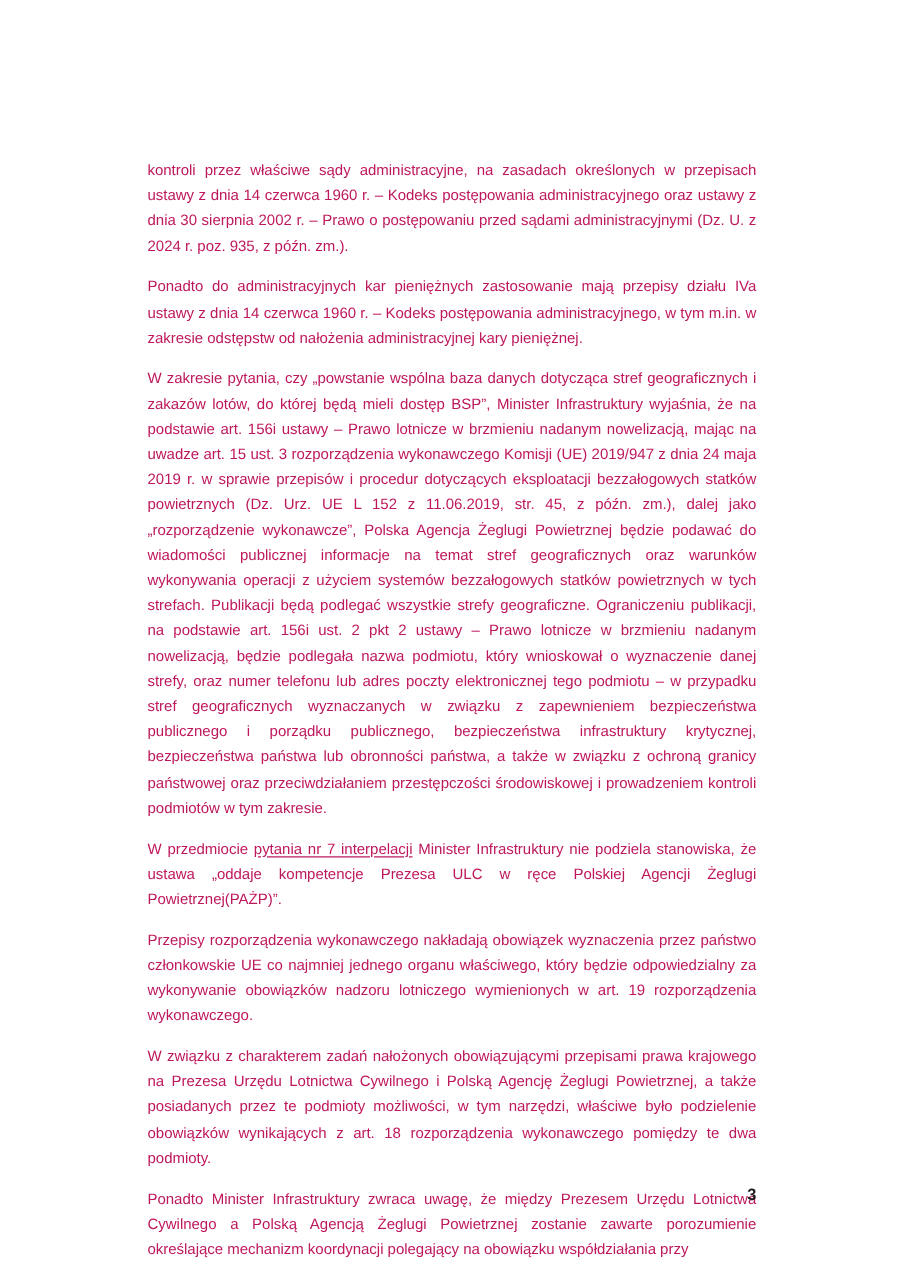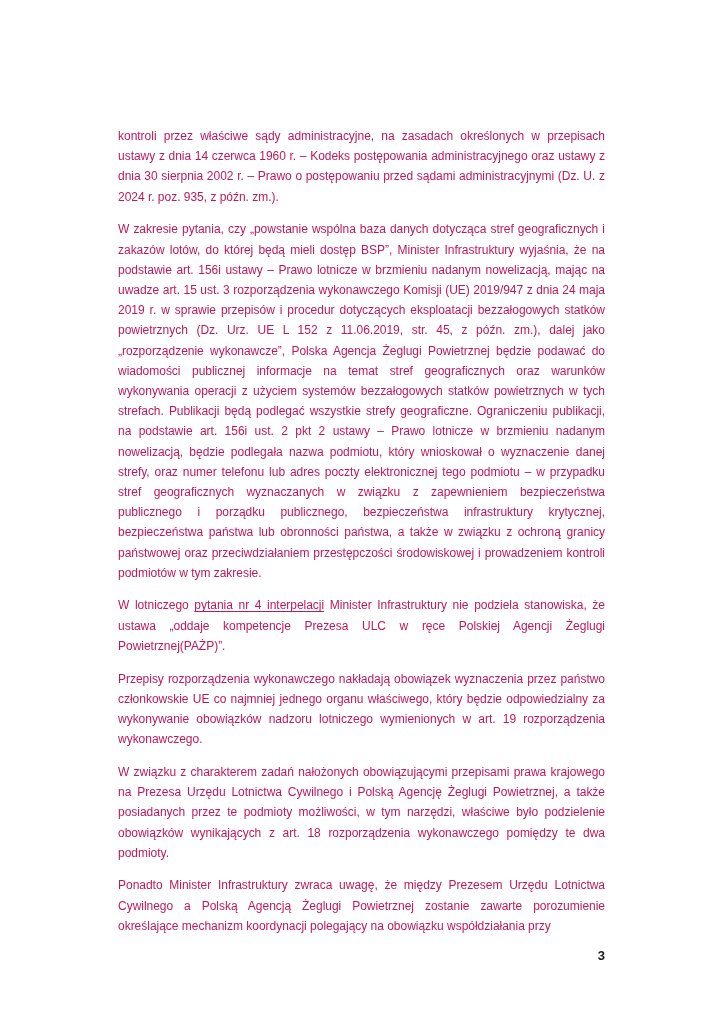--- a/index.html
+++ b/index.html
@@ -59,22 +59,23 @@
     color: #1a1a1a;
   }
 </style>
 </head>
 <body>
 
 <div class="page">
 
   <div class="content">
       <p class="para"><span>kontroli przez właściwe sądy administracyjne, na zasadach określonych w przepisach ustawy z dnia 14 czerwca 1960 r. – Kodeks postępowania administracyjnego oraz ustawy z dnia 30 sierpnia 2002 r. – Prawo o postępowaniu przed sądami administracyjnymi (Dz. U. z 2024 r. poz. 935, z późn. zm.).</span></p>
+      <p class="para"><span>Ponadto do administracyjnych kar pieniężnych zastosowanie mają przepisy działu IVa ustawy z dnia 14 czerwca 1960 r. – Kodeks postępowania administracyjnego, w tym m.in. w zakresie odstępstw od nałożenia administracyjnej kary pieniężnej.</span></p>
       <p class="para"><span>W zakresie pytania, czy </span><span class="it">„powstanie wspólna baza danych dotycząca stref geograficznych i zakazów lotów, do której będą mieli dostęp BSP”</span><span>, Minister Infrastruktury wyjaśnia, że na podstawie art. 156i ustawy – Prawo lotnicze w brzmieniu nadanym nowelizacją, mając na uwadze art. 15 ust. 3 rozporządzenia wykonawczego Komisji (UE) 2019/947 z dnia 24 maja 2019 r. w sprawie przepisów i procedur dotyczących eksploatacji bezzałogowych statków powietrznych (Dz. Urz. UE L 152 z 11.06.2019, str. 45, z późn. zm.), dalej jako „rozporządzenie wykonawcze”, Polska Agencja Żeglugi Powietrznej będzie podawać do wiadomości publicznej informacje na temat stref geograficznych oraz warunków wykonywania operacji z użyciem systemów bezzałogowych statków powietrznych w tych strefach. Publikacji będą podlegać wszystkie strefy geograficzne. Ograniczeniu publikacji, na podstawie art. 156i ust. 2 pkt 2 ustawy – Prawo lotnicze w brzmieniu nadanym nowelizacją, będzie podlegała nazwa podmiotu, który wnioskował o wyznaczenie danej strefy, oraz numer telefonu lub adres poczty elektronicznej tego podmiotu – w przypadku stref geograficznych wyznaczanych w związku z zapewnieniem bezpieczeństwa publicznego i porządku publicznego, bezpieczeństwa infrastruktury krytycznej, bezpieczeństwa państwa lub obronności państwa, a także w związku z ochroną granicy państwowej oraz przeciwdziałaniem przestępczości środowiskowej i prowadzeniem kontroli podmiotów w tym zakresie.</span></p>
-      <p class="para"><span>W lotniczego </span><span class="un">pytania nr 4 interpelacji</span><span> Minister Infrastruktury nie podziela stanowiska, że ustawa </span><span class="it">„oddaje kompetencje Prezesa ULC w ręce Polskiej Agencji Żeglugi Powietrznej(PAŻP)”</span><span>.</span></p>
+      <p class="para"><span>W przedmiocie </span><span class="un">pytania nr 7 interpelacji</span><span> Minister Infrastruktury nie podziela stanowiska, że ustawa </span><span class="it">„oddaje kompetencje Prezesa ULC w ręce Polskiej Agencji Żeglugi Powietrznej(PAŻP)”</span><span>.</span></p>
       <p class="para"><span>Przepisy rozporządzenia wykonawczego nakładają obowiązek wyznaczenia przez państwo członkowskie UE co najmniej jednego organu właściwego, który będzie odpowiedzialny za wykonywanie obowiązków nadzoru lotniczego wymienionych w art. 19 rozporządzenia wykonawczego.</span></p>
       <p class="para"><span>W związku z charakterem zadań nałożonych obowiązującymi przepisami prawa krajowego na Prezesa Urzędu Lotnictwa Cywilnego i Polską Agencję Żeglugi Powietrznej, a także posiadanych przez te podmioty możliwości, w tym narzędzi, właściwe było podzielenie obowiązków wynikających z art. 18 rozporządzenia wykonawczego pomiędzy te dwa podmioty.</span></p>
       <p class="para"><span>Ponadto Minister Infrastruktury zwraca uwagę, że między Prezesem Urzędu Lotnictwa Cywilnego a Polską Agencją Żeglugi Powietrznej zostanie zawarte porozumienie określające mechanizm koordynacji polegający na obowiązku współdziałania przy</span></p>
     </div>
 
   <div class="page-number">3</div>
 
 </div>
 
 </body></html>

